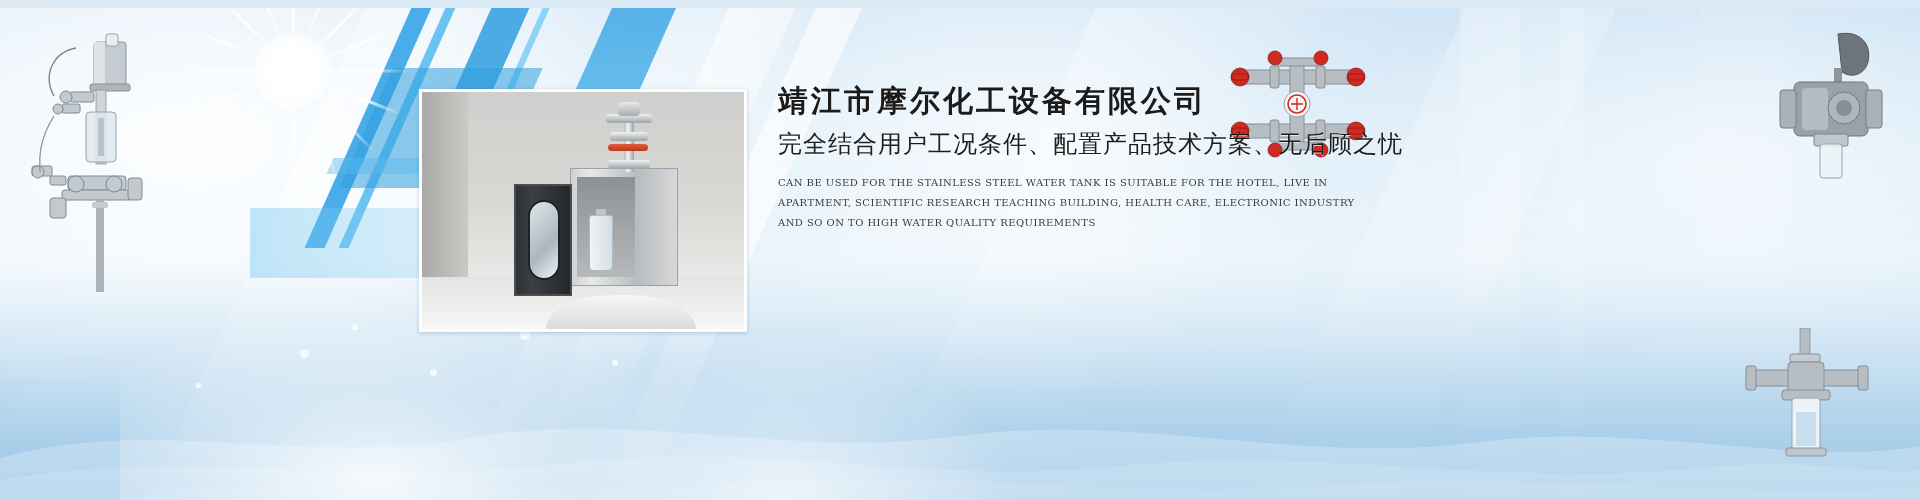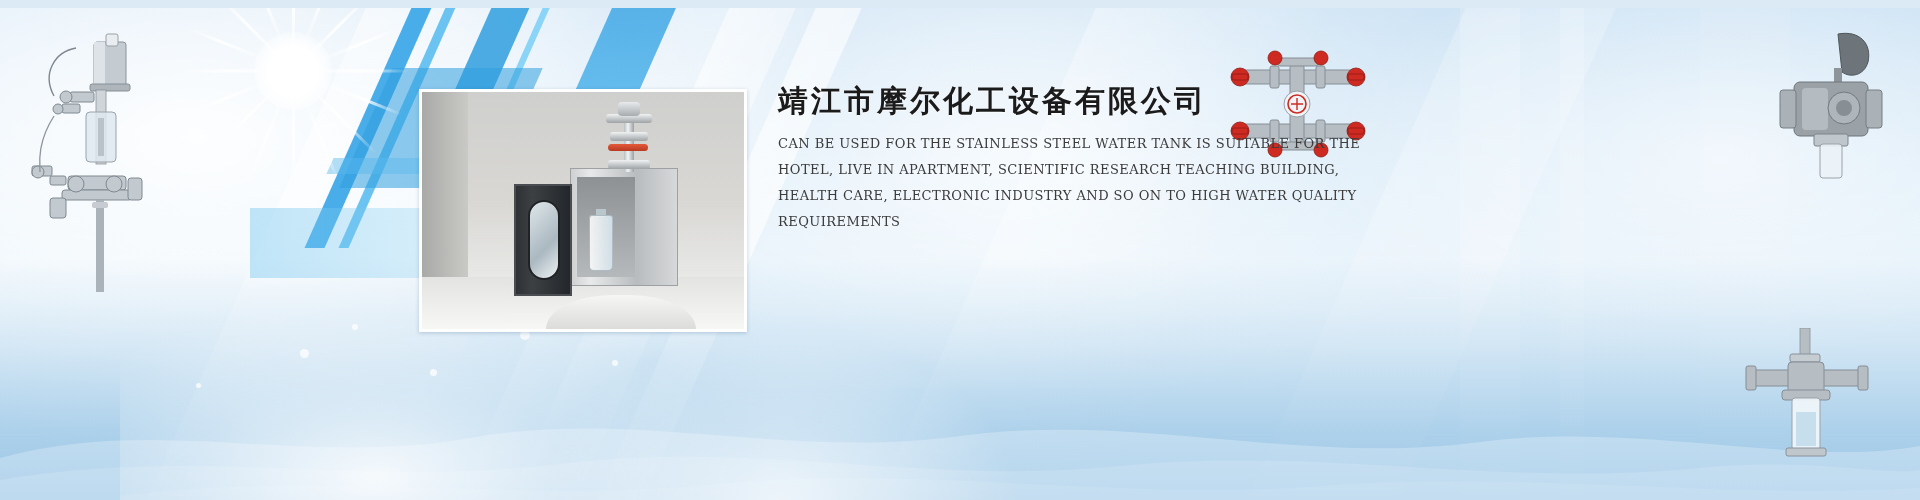--- a/index.html
+++ b/index.html
@@ -167,21 +167,21 @@
 
   .sub{
     font-size:24px; color:#1d1d1d; letter-spacing:1px;
     margin-top:14px; line-height:1.15; white-space:nowrap;
     text-shadow:0 1px 0 rgba(255,255,255,.7);
   }
 
   .eng{
     margin-top:15px; width:602px;
     font-family:"DejaVu Serif","Liberation Serif",serif;
-    font-size:13px; line-height:2.0; color:#3b3b3b;
+    font-size:10px; line-height:2.0; color:#3b3b3b;
     letter-spacing:.45px; text-transform:uppercase;
   }
 
   
   .watermark{
     position:absolute; left:228px; top:358px;
     font-family:"DejaVu Serif","Liberation Serif",serif;
     font-size:36px; font-weight:700; font-style:italic;
     color:rgba(255,255,255,.82); letter-spacing:2px;
     text-shadow:0 1px 2px rgba(90,130,160,.45);
@@ -373,17 +373,18 @@
         <div class="v-flange" style="top:22px;width:38px;left:4px;"></div>
         <div class="v-flange" style="top:50px;width:42px;left:2px;"></div>
         <div class="v-handle"></div>
         <div class="v-knob"></div>
       </div>
     </div>
   </div>
 
   <div class="text-block">
     <div class="company">靖江市摩尔化工设备有限公司</div>
+    <div class="sub">完全结合用户工况条件、配置产品技术方案、无后顾之忧</div>
     <div class="eng">Can be used for the stainless steel water tank is suitable for the hotel, live in apartment, scientific research teaching building, health care, electronic industry and so on to high water quality requirements</div>
   </div>
 
 
 </div>
 
 </body></html>

